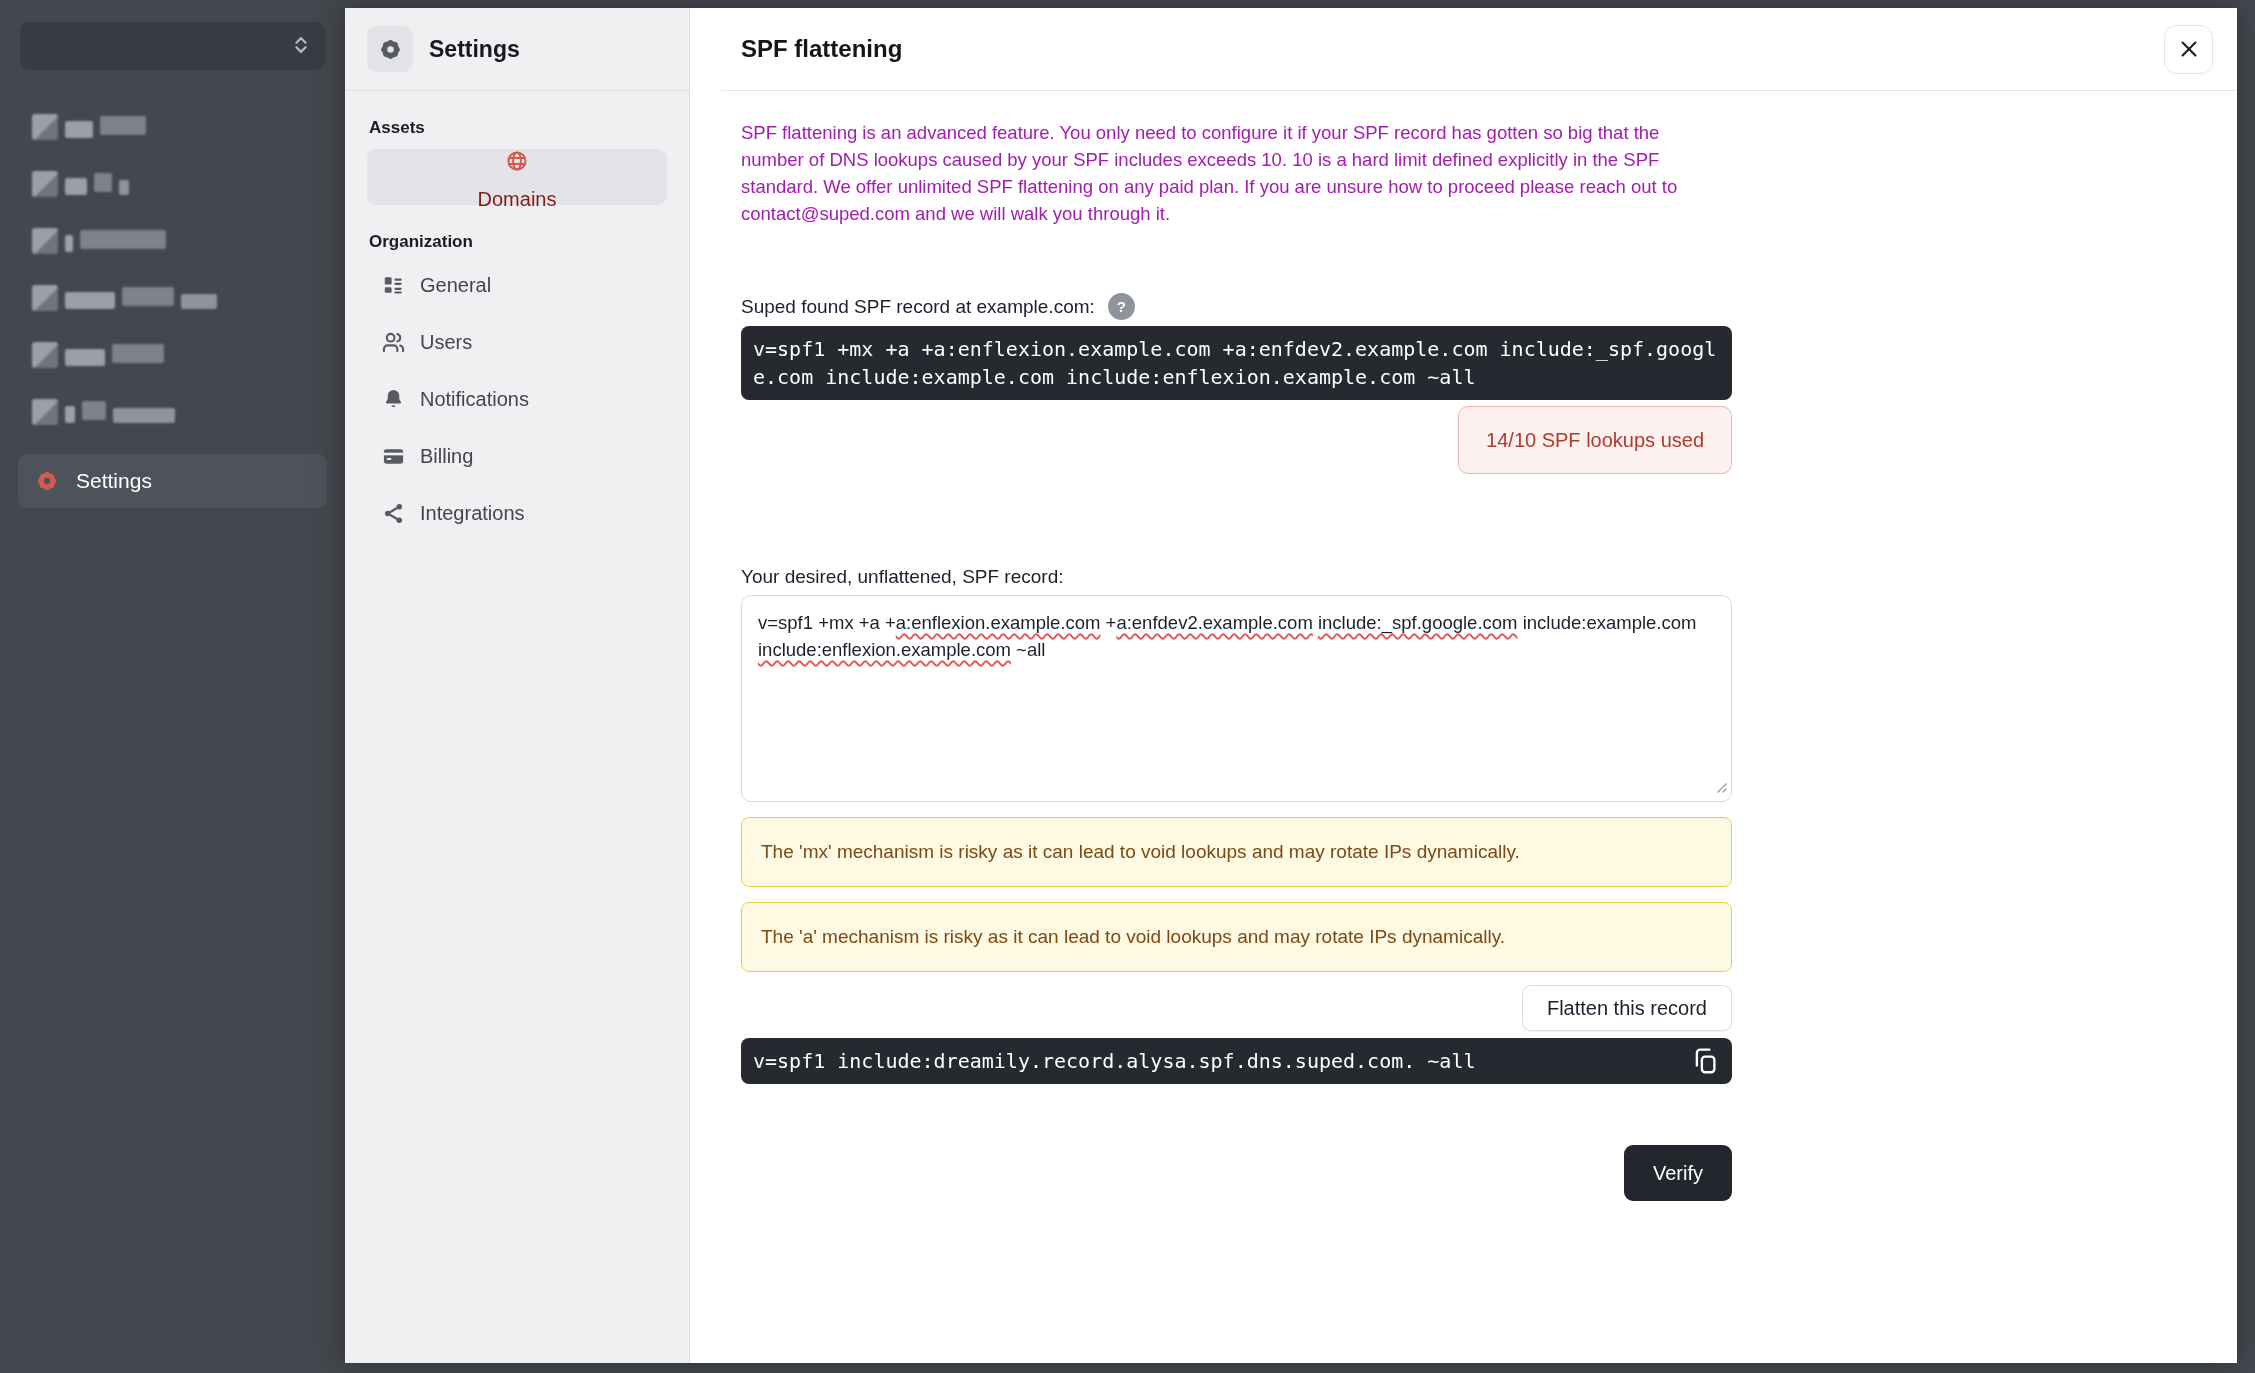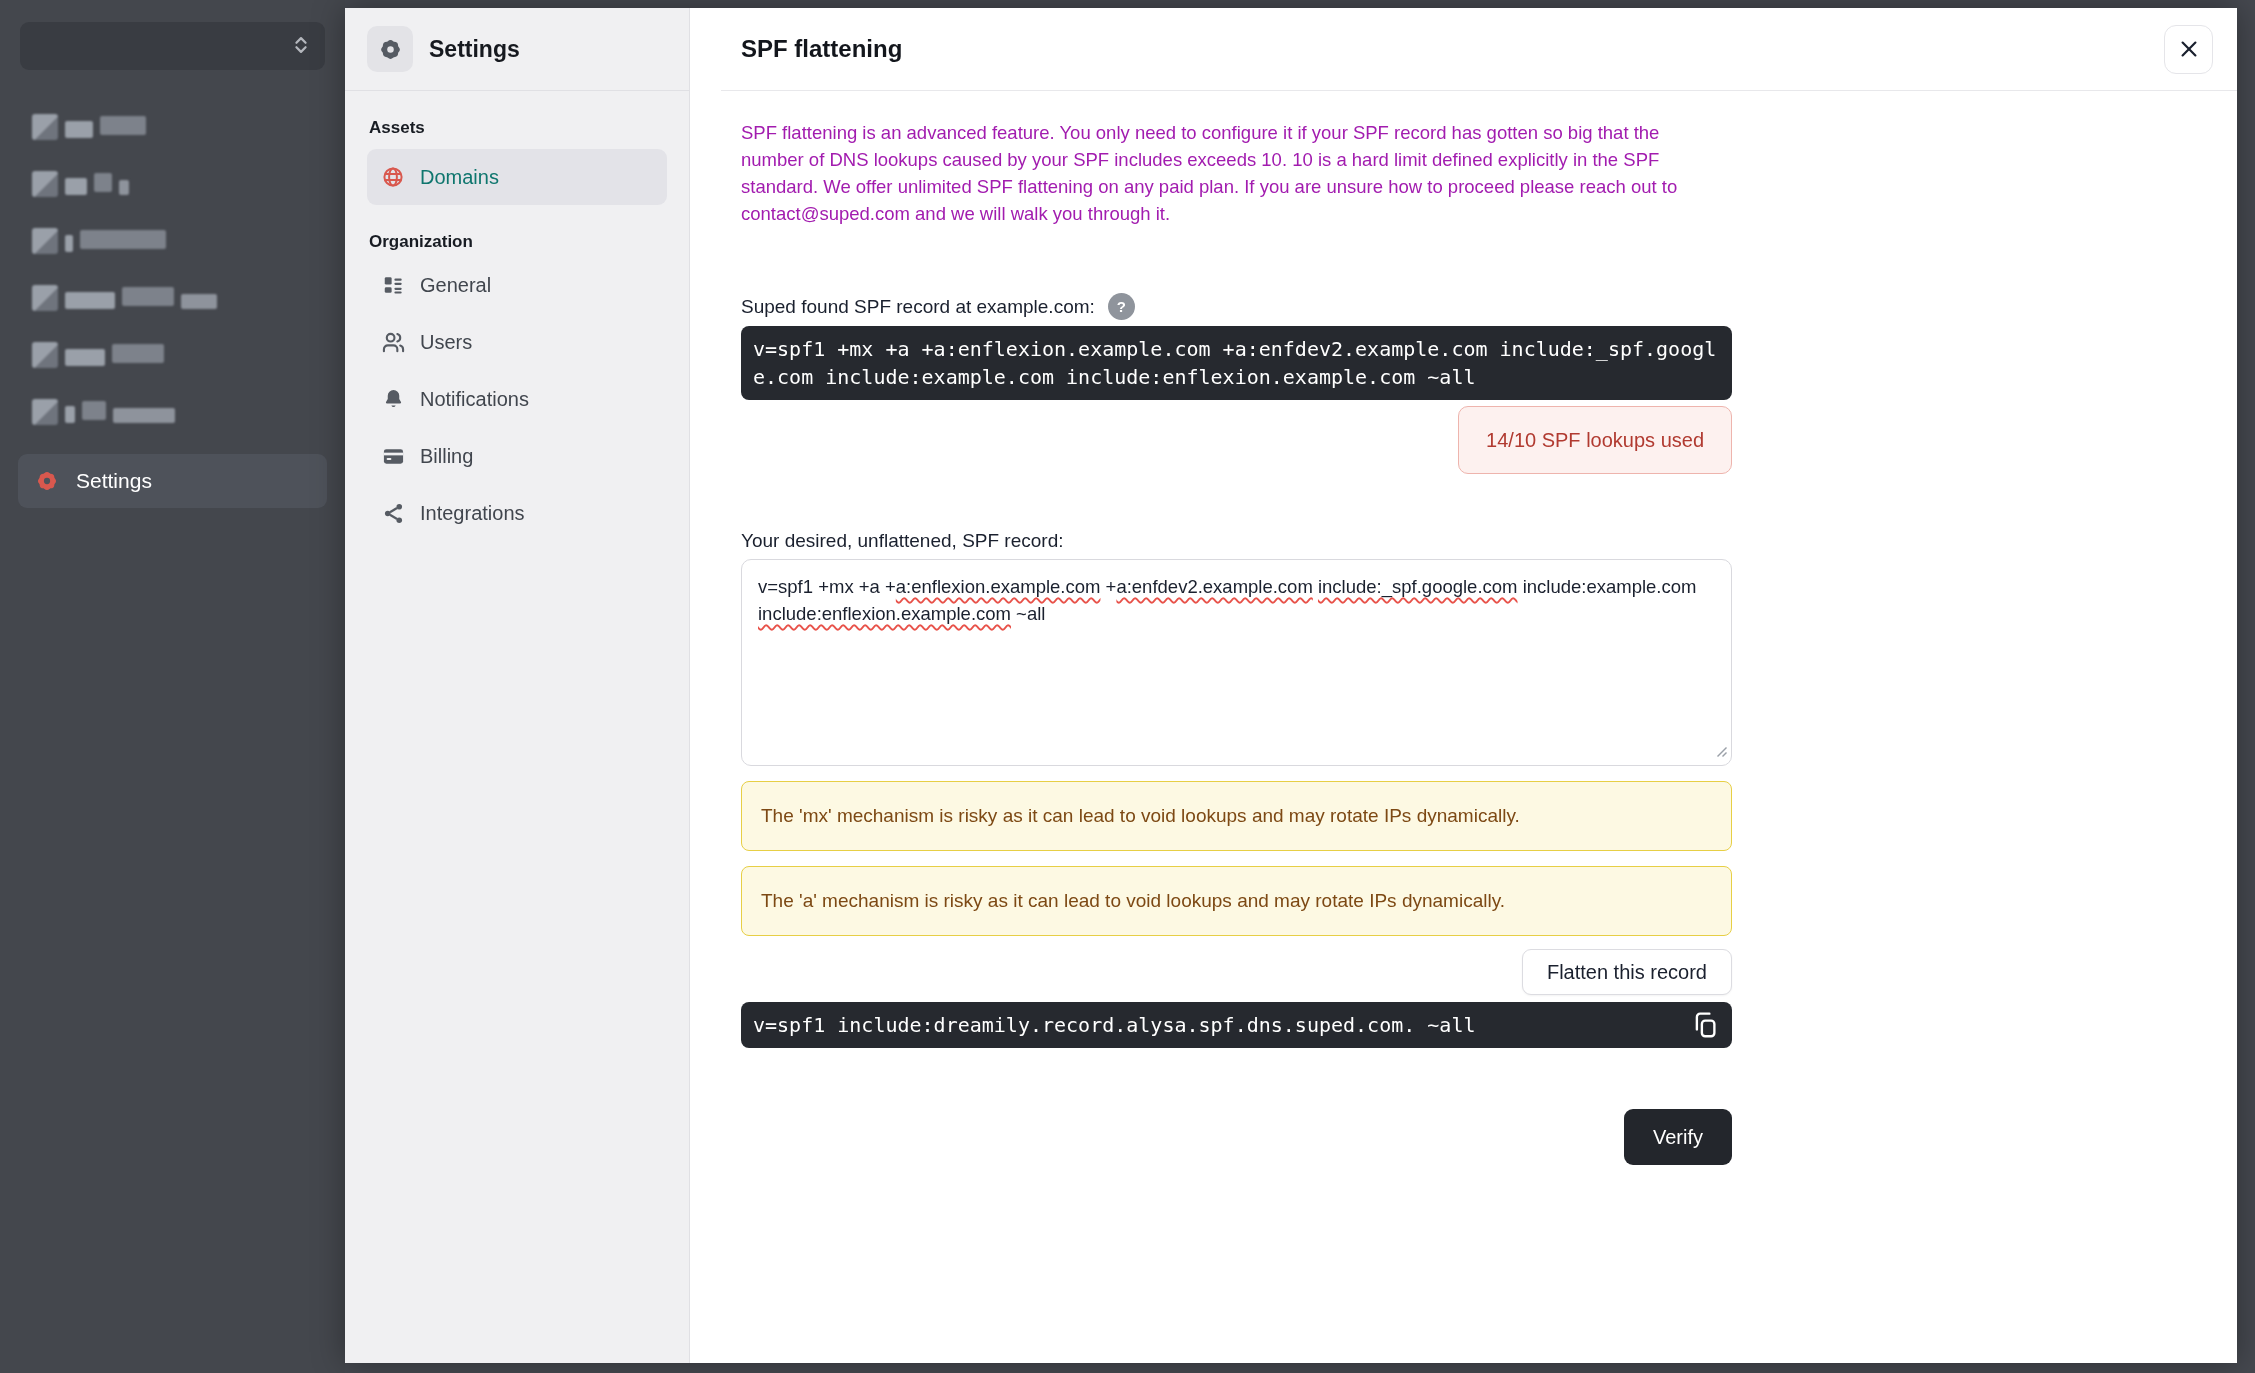--- a/index.html
+++ b/index.html
@@ -42,21 +42,21 @@
   
   .settings-panel { width: 345px; flex: none; background: #f0f0f2; border-right: 1px solid #e0e0e4; }
   .sp-header { height: 83px; display: flex; align-items: center; gap: 16px; padding: 0 22px; border-bottom: 1px solid #e0e0e4; }
   .sp-iconbox { width: 46px; height: 46px; border-radius: 10px; background: #e3e3e7; display: flex; align-items: center; justify-content: center; }
   .sp-title { font-size: 23px; font-weight: 700; color: #16191f; }
   .sp-section { font-size: 17px; font-weight: 700; color: #181c23; margin: 27px 24px 11px; }
   .sp-item {
     display: flex; align-items: center; gap: 15px; height: 44px; margin: 0 22px 13px;
     padding: 0 14px; border-radius: 9px; color: #41464e; font-size: 20px; cursor: pointer;
   }
-  .sp-item.active { background: #e3e3e8; height: 56px; color: #0f766e; }
+  .sp-item.active { background: #e3e3e8; height: 56px; color: #7f1d1d; flex-direction: column; }
   .sp-item .sp-ic { display: flex; width: 24px; justify-content: center; }
 
   
   .content { flex: 1; background: #ffffff; display: flex; flex-direction: column; padding-left: 31px; }
   .main-header {
     height: 83px; flex: none; display: flex; align-items: center; justify-content: space-between;
     padding: 0 24px 0 20px; border-bottom: 1px solid #e8e8eb;
   }
   .main-header h1 { font-size: 24px; font-weight: 700; color: #13161c; }
   .close-btn {
@@ -76,21 +76,21 @@
     margin-top: 6px; width: 991px; background: #26292f; color: #ffffff;
     font-family: "DejaVu Sans Mono", monospace; font-size: 20px; line-height: 28px;
     padding: 9px 12px; border-radius: 8px; white-space: pre-wrap; word-break: break-all;
   }
   .lookups-row { width: 991px; display: flex; justify-content: flex-end; margin-top: 6px; }
   .lookups-badge {
     height: 68px; padding: 0 27px; display: flex; align-items: center;
     background: #fdf1ef; border: 1.5px solid #eeb4ad; border-radius: 10px;
     color: #b13a30; font-size: 20px;
   }
-  .field-label { margin-top: 56px; font-size: 19px; color: #1a202e; }
+  .field-label { margin-top: 92px; font-size: 19px; color: #1a202e; }
   .ta {
     position: relative; margin-top: 7px; width: 991px; height: 207px;
     border: 1px solid #d9d9de; border-radius: 10px; background: #ffffff; cursor: text;
   }
   .ta-text { padding: 13px 16px; font-size: 18.5px; line-height: 27px; color: #1a202e; word-break: break-word; }
   .misspelled { text-decoration: underline wavy #e8524a 1.5px; text-underline-offset: 4px; }
   .resize-grip { position: absolute; right: 3px; bottom: 3px; }
 
   .warning {
     margin-top: 15px; width: 991px; height: 70px; display: flex; align-items: center;

